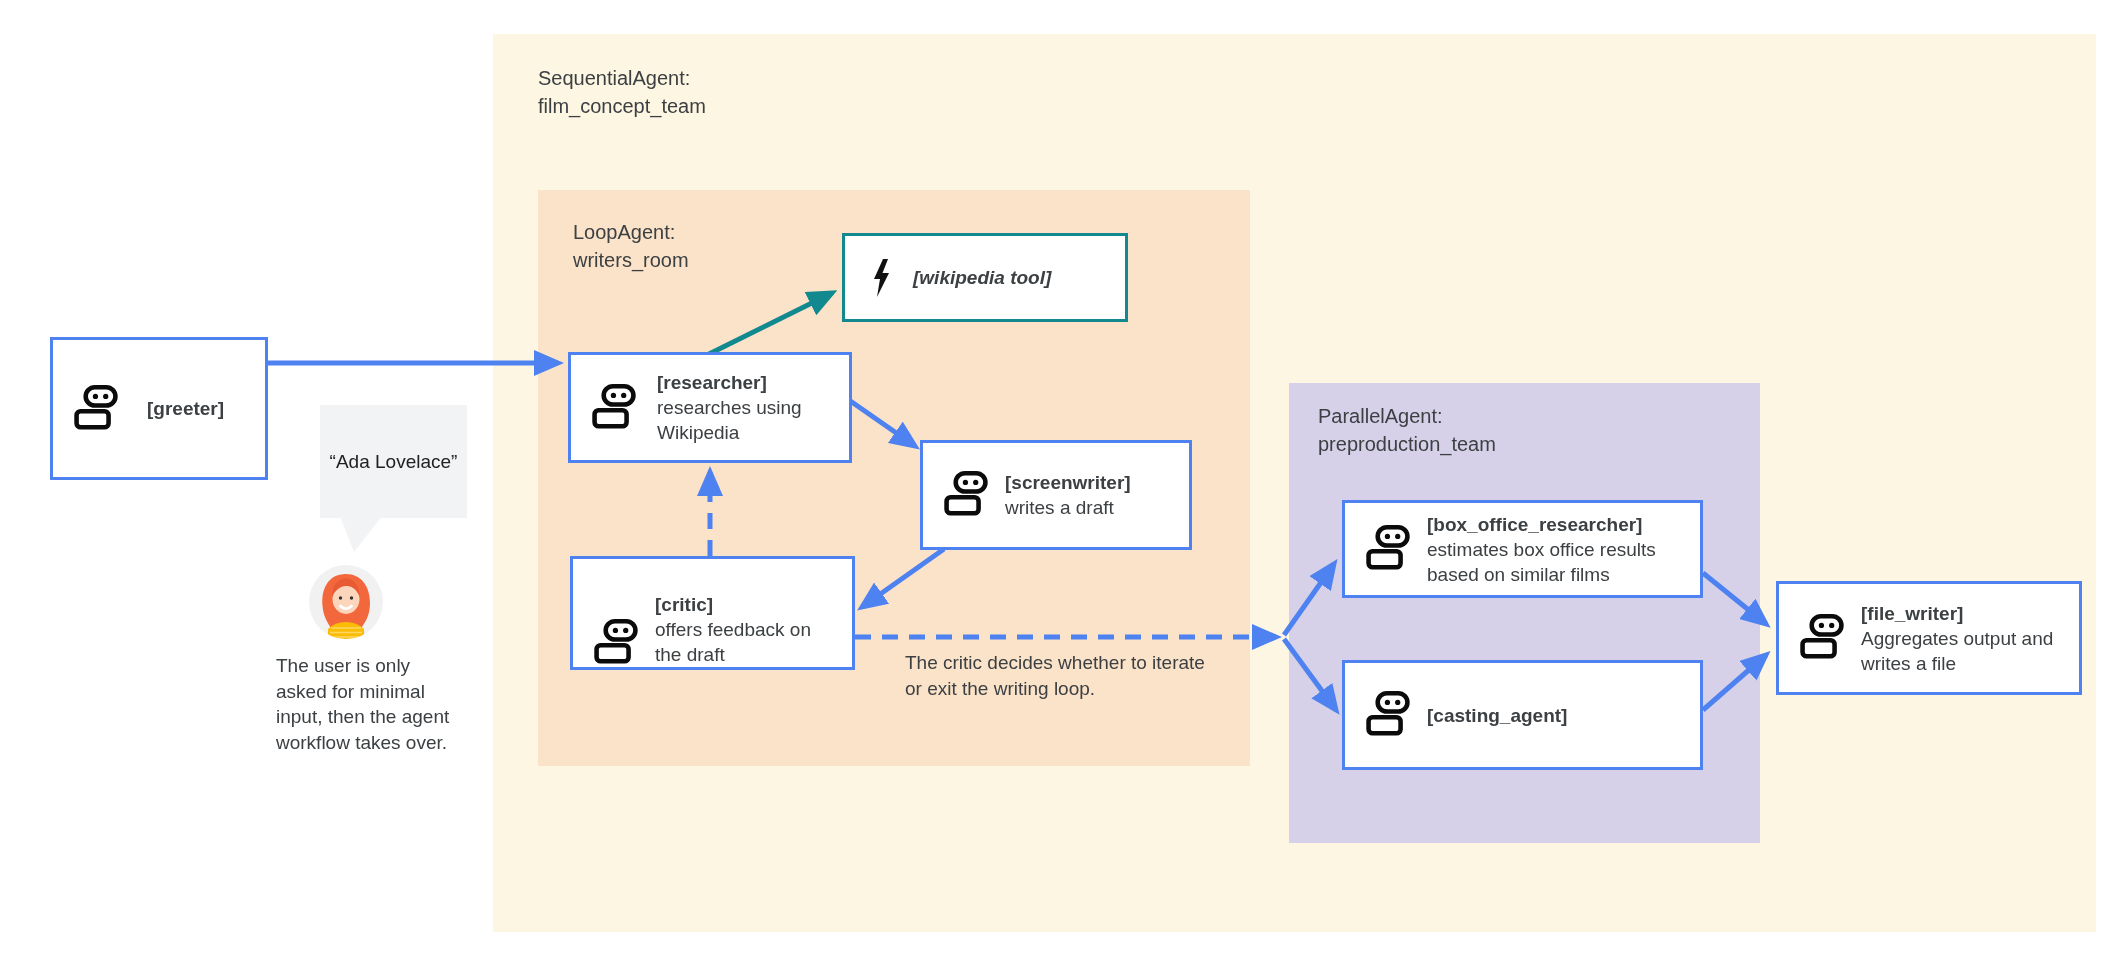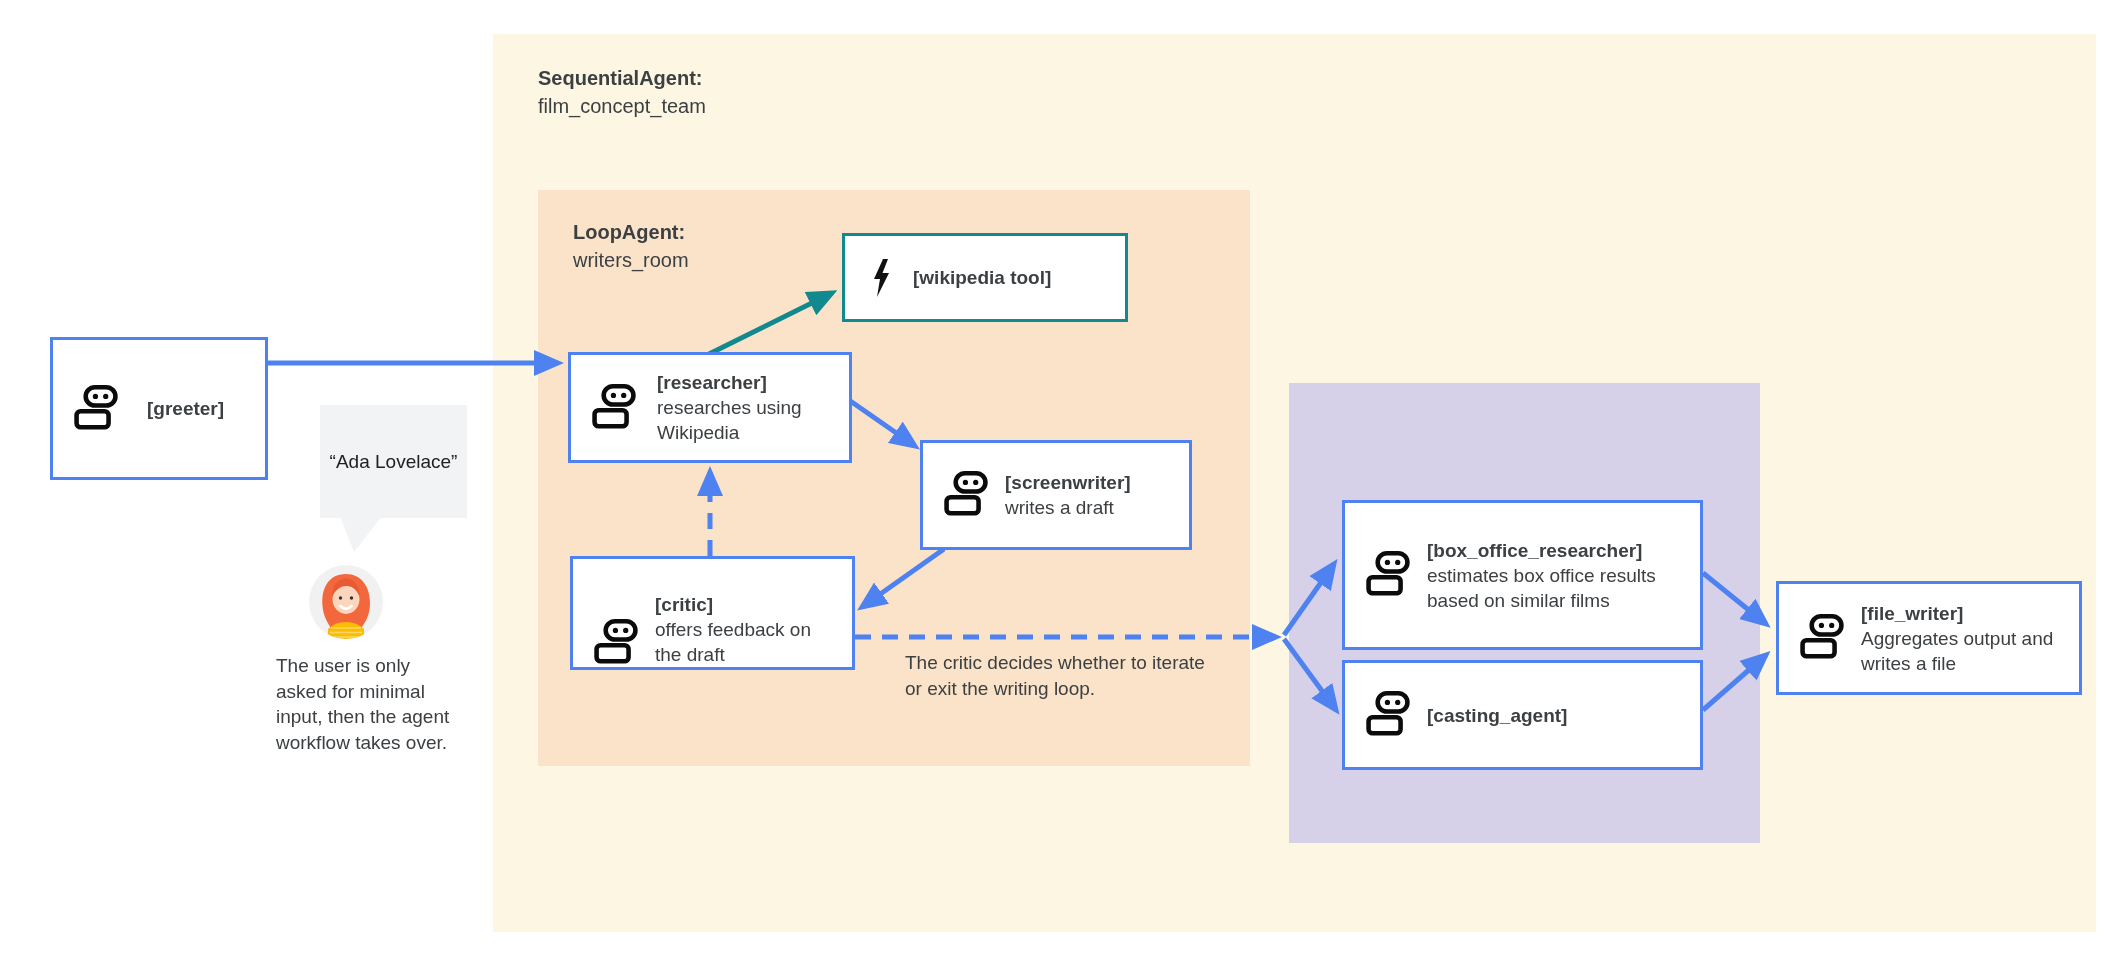--- a/index.html
+++ b/index.html
@@ -8,39 +8,39 @@
     font-family:"Liberation Sans", sans-serif;color:#3c4043;background:#ffffff;
   }
   .area{position:absolute;}
   #area-yellow{left:493px;top:34px;width:1603px;height:898px;background:#fdf6e2;}
   #area-orange{left:538px;top:190px;width:712px;height:576px;background:#fae3c9;}
   #area-purple{left:1289px;top:383px;width:471px;height:460px;background:#d6d1e9;}
 
   .arrows{position:absolute;left:0;top:0;}
 
   .area-label{position:absolute;font-size:20px;line-height:28px;}
-  .area-label b{font-weight:700;text-align:right;}
+  .area-label b{font-weight:400;text-align:right;}
   #lbl-seq{left:538px;top:64px;}
   #lbl-loop{left:573px;top:218px;}
   #lbl-par{left:1318px;top:402px;}
 
   .node{
     position:absolute;background:#ffffff;border:3px solid #4d82f0;box-sizing:border-box;
     display:flex;align-items:center;gap:16px;padding:0 14px 0 20px;
   }
   .node.teal{border-color:#12898e;}
   .ntext{font-size:19px;line-height:25px;}
   .ntitle{font-weight:700;}
   .ric{flex:0 0 auto;display:flex;}
   #n-greeter     {left:50px;  top:337px; width:218px; height:143px;gap:28px;}
   #n-researcher  {left:568px; top:352px; width:284px; height:111px;gap:20px;}
-  #n-wikipedia   {left:842px; top:233px; width:286px; height:89px; gap:22px;padding-left:26px;}
+  #n-wikipedia   {left:842px; top:233px; width:286px; height:89px; gap:22px;padding-left:26px;font-style:italic;}
   #n-screenwriter{left:920px; top:440px; width:272px; height:110px;}
   #n-critic      {left:570px; top:556px; width:285px; height:114px;align-items:flex-end;}
-  #n-boxoffice   {left:1342px;top:500px; width:361px; height:150px;}
+  #n-boxoffice   {left:1342px;top:500px; width:361px; height:98px;}
   #n-casting     {left:1342px;top:660px; width:361px; height:110px;}
   #n-filewriter  {left:1776px;top:581px; width:306px; height:114px;}
 
   #bubble{
     position:absolute;left:320px;top:405px;width:147px;height:113px;background:#f1f3f4;
     display:flex;align-items:center;justify-content:center;text-align:right;
     font-size:19px;line-height:26px;color:#202124;
   }
   #bubble-tail{position:absolute;left:334px;top:516px;}
   #avatar{position:absolute;left:309px;top:565px;width:74px;height:74px;}
@@ -82,20 +82,24 @@
   </svg>
 
   <div class="area-label" id="lbl-seq">
     <b>SequentialAgent:</b><br>
     <span>film_concept_team</span>
   </div>
   <div class="area-label" id="lbl-loop">
     <b>LoopAgent:</b><br>
     <span>writers_room</span>
   </div>
+  <div class="area-label" id="lbl-par">
+    <b>ParallelAgent:</b><br>
+    <span>preproduction_team</span>
+  </div>
 
   <div class="node" id="n-greeter">
     <span class="ric">
       <svg width="46" height="48" viewBox="0 0 40 42">
           <rect x="11" y="2" width="26" height="16" rx="8" fill="#fff" stroke="#0b0b0b" stroke-width="4"></rect>
           <circle cx="19.5" cy="10" r="2.3" fill="#0b0b0b"></circle>
           <circle cx="28.5" cy="10" r="2.3" fill="#0b0b0b"></circle>
           <rect x="3" y="23" width="28" height="14" rx="3.5" fill="#fff" stroke="#0b0b0b" stroke-width="4"></rect>
         </svg>
     </span>

